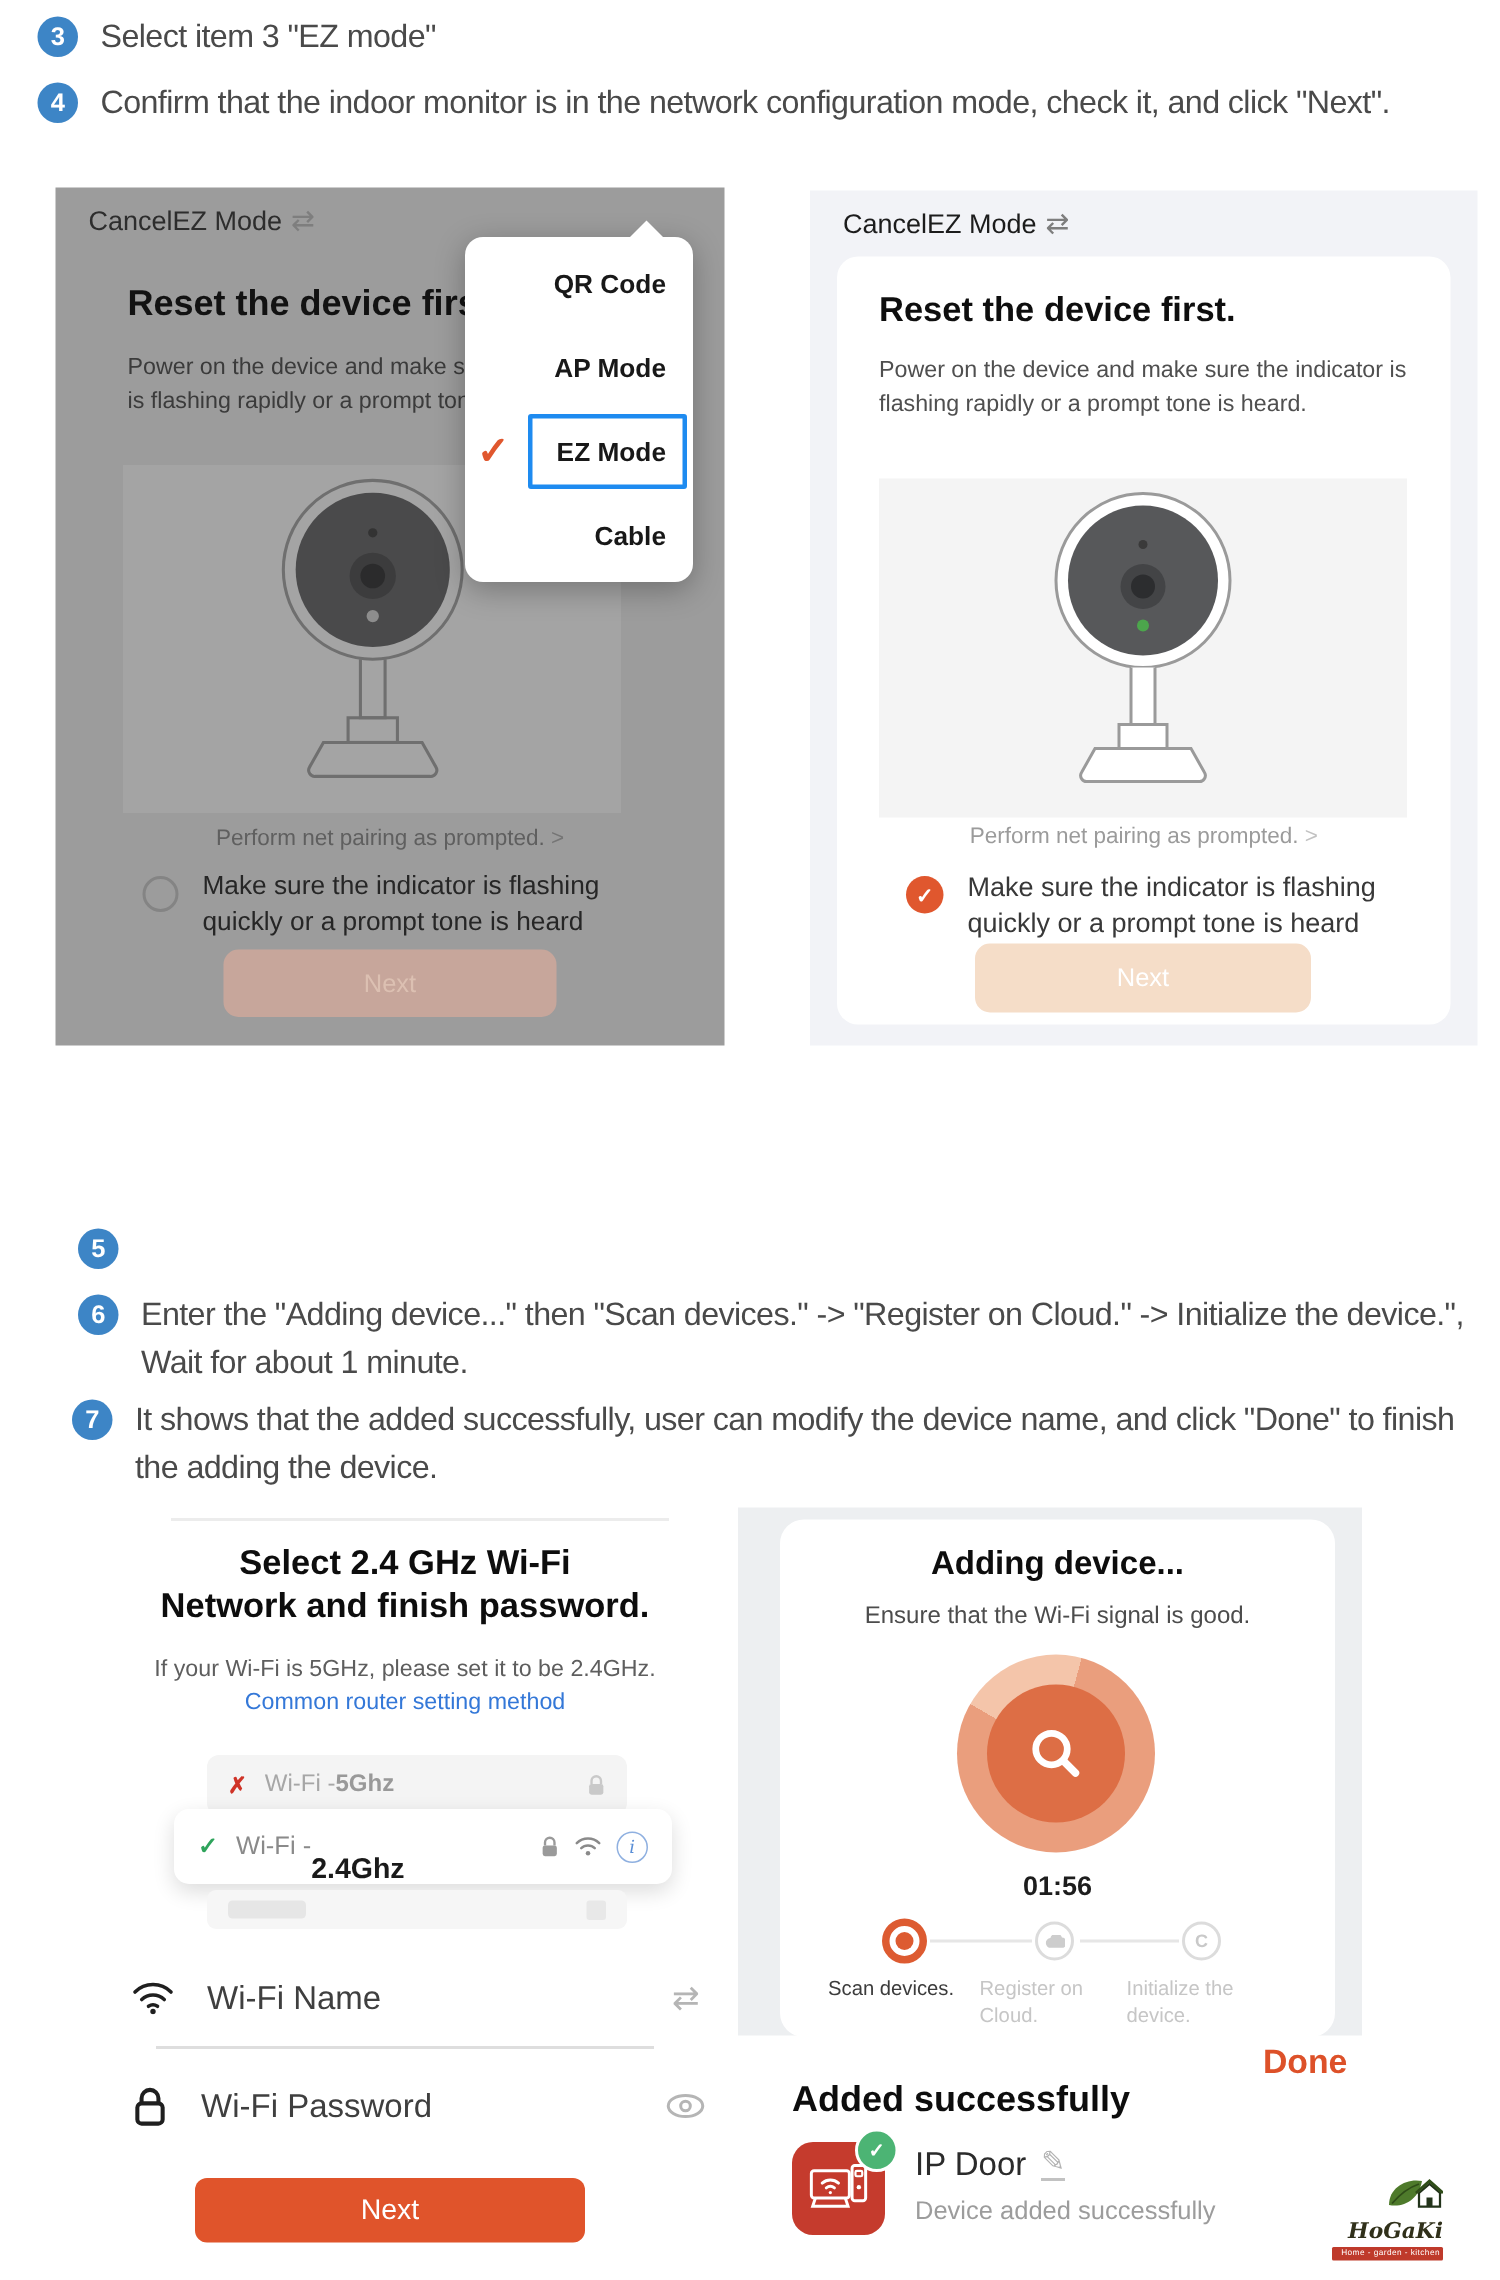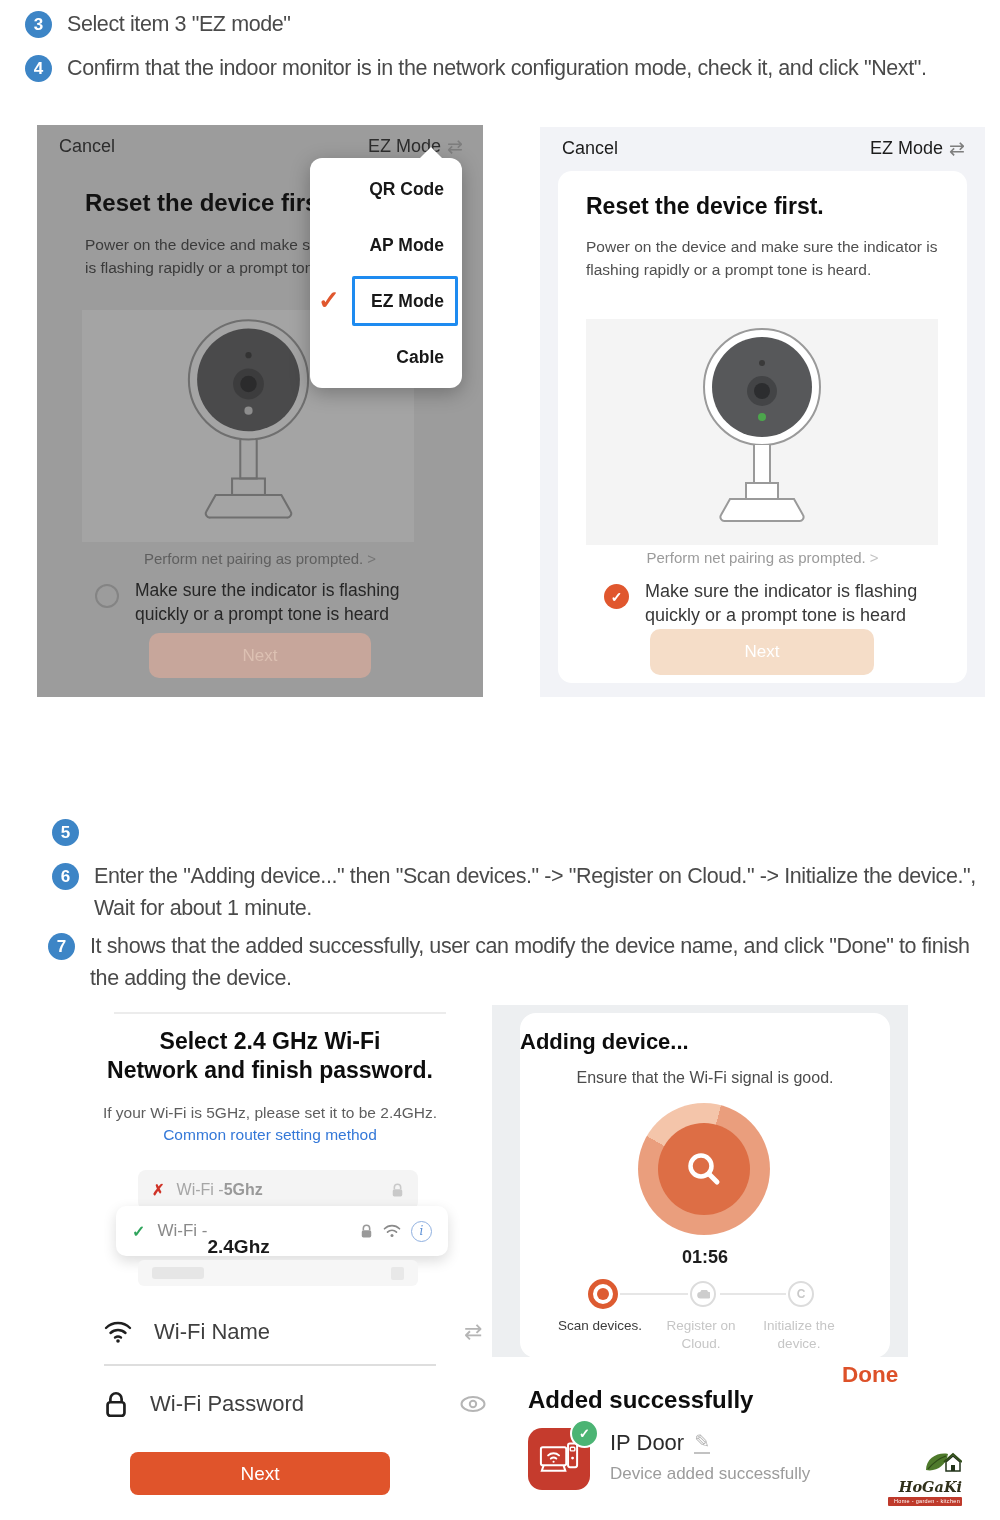--- a/index.html
+++ b/index.html
@@ -16,21 +16,21 @@
   #step4{left:25px;top:52px;width:950px;}
   #step5{left:52px;top:816px;width:930px;}
   #step6{left:52px;top:860px;width:930px;}
   #step7{left:48px;top:930px;width:940px;}
   .note{position:absolute;left:50px;top:770px;width:920px;font-size:21.5px;color:#4a4a4a;
         letter-spacing:-0.4px;}
 
   
   .phoneA{position:absolute;left:37px;top:125px;width:446px;height:572px;background:#9c9c9c;overflow:hidden;}
   .phoneB{position:absolute;left:540px;top:127px;width:445px;height:570px;background:#f2f3f7;overflow:hidden;}
-  .ph-head{position:absolute;top:10px;left:22px;right:20px;display:flex;justify-content:space-between;
+  .ph-head{position:absolute;top:10px;left:22px;right:20px;display:flex;justify-content:flex-start;
            align-items:center;font-size:18px;}
   .phoneA .ph-head{color:#2d2d2d;}
   .phoneB .ph-head{color:#1c1c1c;}
   .mode-sel{display:flex;align-items:center;gap:6px;cursor:pointer;}
   .swap{font-size:19px;color:#7e7e7e;}
   .cardB{position:absolute;left:18px;top:44px;width:409px;height:512px;background:#fff;border-radius:14px;}
 
   .rs-title{position:absolute;font-weight:bold;white-space:nowrap;}
   .phoneA .rs-title{left:48px;top:64px;font-size:24px;color:#121212;}
   .cardB .rs-title{left:28px;top:22px;font-size:23px;color:#0e0e0e;}
@@ -92,51 +92,51 @@
   .mark-x{color:#cf3327;font-weight:bold;font-size:15px;margin-right:12px;}
   .mark-ok{color:#2fa45c;font-weight:bold;font-size:16px;margin-right:12px;}
   #net1 .net-prefix{color:#a6a6a6;font-size:16px;} #net1 .net-name{color:#999;font-weight:bold;font-size:16px;}
   #net2 .net-prefix{color:#8a8a8a;font-size:17px;} #net2 .net-name{color:#1a1a1a;font-weight:bold;font-size:19px;margin-top:31px;}
   .row-icons{margin-left:auto;display:flex;align-items:center;gap:10px;}
   .info-i{width:19px;height:19px;border-radius:50%;border:1.5px solid #8fb0e0;color:#5b8fd6;
           font-size:12px;font-style:italic;font-family:"DejaVu Serif",serif;
           display:flex;align-items:center;justify-content:center;}
   .ghost1{width:52px;height:12px;background:#e6e6e6;border-radius:3px;}
   .ghost2{width:13px;height:13px;background:#e8e8e8;border-radius:2px;margin-left:auto;}
-  .field-row{position:absolute;left:24px;right:24px;height:44px;display:flex;align-items:center;gap:20px;}
+  .field-row{position:absolute;left:8px;right:24px;height:44px;display:flex;align-items:center;gap:20px;}
   #fr1{top:298px;} #fr2{top:370px;}
   .field-row input{border:none;outline:none;flex:1;font-size:22px;color:#3f3f3f;background:transparent;
                    font-family:"Liberation Sans",sans-serif;}
   .field-row input::placeholder{color:#3f3f3f;opacity:1;}
   .f-icon{color:#1f1f1f;flex:none;}
   .tail-icon{color:#b5b5b5;font-size:22px;flex:none;cursor:pointer;}
   .divider{position:absolute;top:352px;left:24px;right:24px;height:1.5px;background:#dedede;}
   .w-next{position:absolute;left:50px;top:440px;width:260px;height:43px;background:#e0542b;border-radius:8px;
           color:#fff;font-size:19px;display:flex;align-items:center;justify-content:center;cursor:pointer;}
 
   
   .add-back{position:absolute;left:492px;top:1005px;width:416px;height:352px;background:#edeff1;}
   .add-card{position:absolute;left:520px;top:1013px;width:370px;height:345px;background:#fff;border-radius:16px;}
-  .a-title{position:absolute;top:16px;left:0;right:0;text-align:left;font-weight:bold;font-size:22px;color:#0d0d0d;}
+  .a-title{position:absolute;top:16px;left:0;right:0;text-align:center;font-weight:bold;font-size:22px;color:#0d0d0d;}
   .a-sub{position:absolute;top:56px;left:0;right:0;text-align:center;font-size:16px;color:#4c4c4c;}
   .ring{position:absolute;left:118px;top:90px;width:132px;height:132px;border-radius:50%;
         background:conic-gradient(from 0deg,#f4c5aa 0deg 15deg,#ea9e7d 15deg 300deg,#f4c5aa 300deg 360deg);
         display:flex;align-items:center;justify-content:center;}
   .ring-inner{width:92px;height:92px;border-radius:50%;background:#dd6e45;
               display:flex;align-items:center;justify-content:center;}
   .timer{position:absolute;top:234px;left:0;right:0;text-align:center;font-weight:bold;font-size:18px;color:#1d1d1d;}
   .pline{position:absolute;top:280px;height:2px;background:#e6e6e6;}
   #pl1{left:100px;width:68px;} #pl2{left:200px;width:66px;}
   .pc{position:absolute;border-radius:50%;display:flex;align-items:center;justify-content:center;}
   #pc1{left:68px;top:266px;width:20px;height:20px;border:5px solid #dd5b31;background:#fff;}
   #pc1 span{width:12px;height:12px;border-radius:50%;background:#dd5b31;display:block;}
   #pc2{left:170px;top:268px;width:22px;height:22px;border:2px solid #dcdcdc;color:#cdcdcd;}
   #pc3{left:268px;top:268px;width:22px;height:22px;border:2px solid #dcdcdc;color:#c9c9c9;
        font-size:12px;font-weight:bold;}
-  .plabel{position:absolute;top:304px;width:96px;text-align:center;font-size:13.5px;line-height:1.3;}
+  .plabel{position:absolute;top:304px;width:96px;font-size:13.5px;line-height:1.3;}
   #plb1{left:32px;color:#3c3c3c;} #plb2{left:133px;color:#c6c6c6;} #plb3{left:231px;color:#c6c6c6;}
 
   .done-btn{position:absolute;left:842px;top:1362px;font-size:22.5px;font-weight:bold;color:#dd5129;cursor:pointer;}
   .added-title{position:absolute;left:528px;top:1386px;font-size:24px;font-weight:bold;color:#0d0d0d;}
   .dev-icon{position:absolute;left:528px;top:1428px;width:62px;height:62px;background:#c53b2d;
             border-radius:14px;display:flex;align-items:center;justify-content:center;}
   .badge-check{position:absolute;top:-9px;right:-9px;width:25px;height:25px;background:#4cb474;
                border:2.5px solid #fff;border-radius:50%;color:#fff;font-size:13px;font-weight:bold;
                display:flex;align-items:center;justify-content:center;}
   .dev-name{position:absolute;left:610px;top:1430px;font-size:22px;color:#2b2b2b;display:flex;

